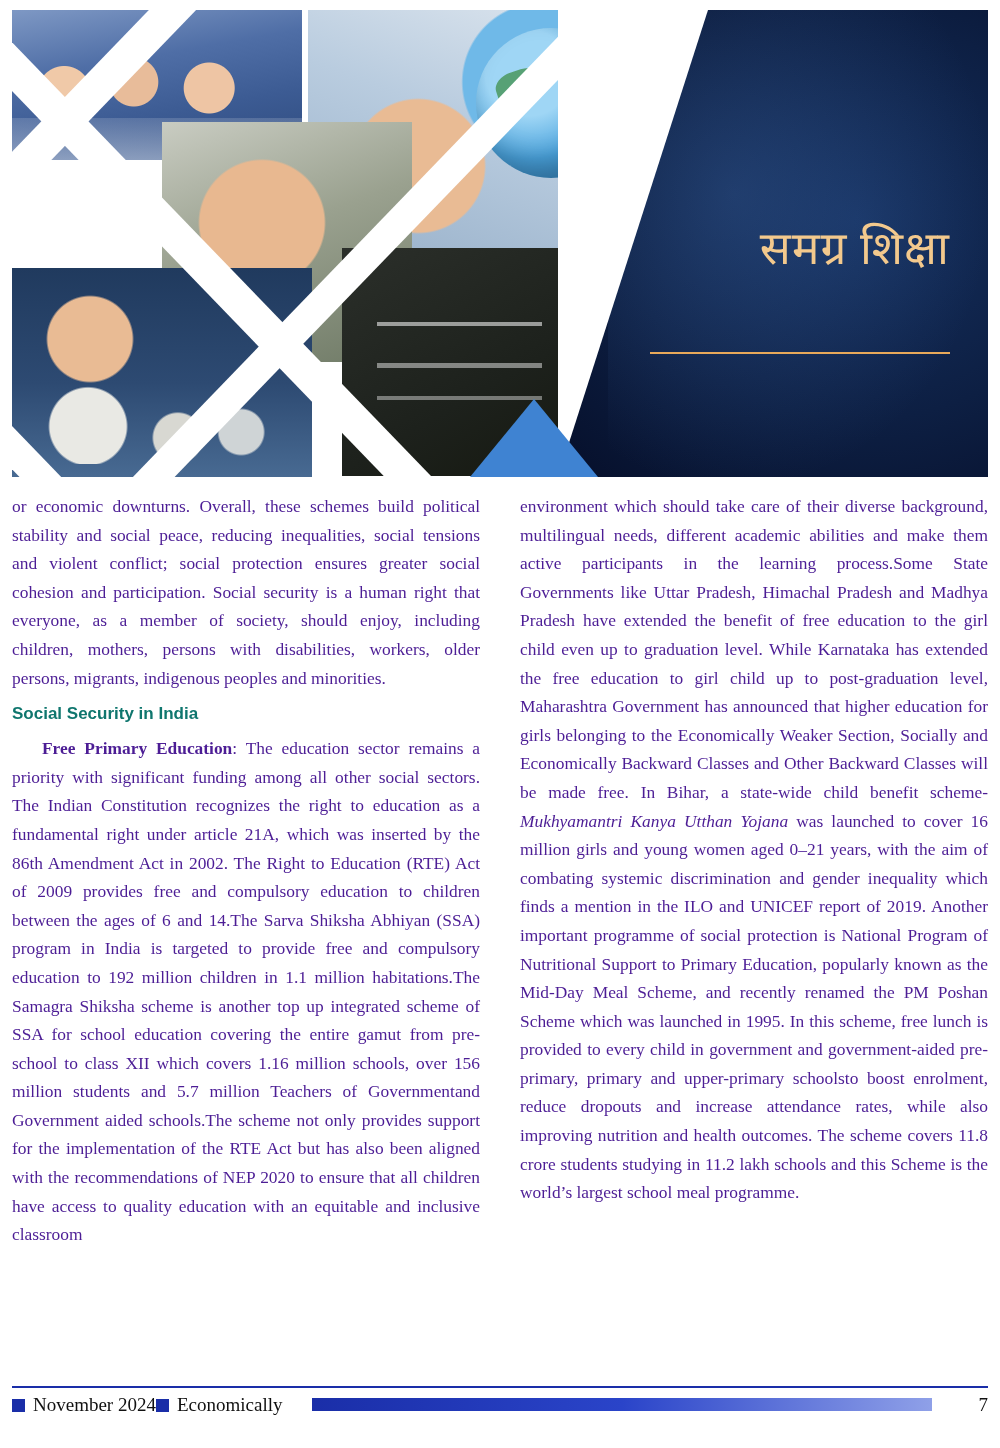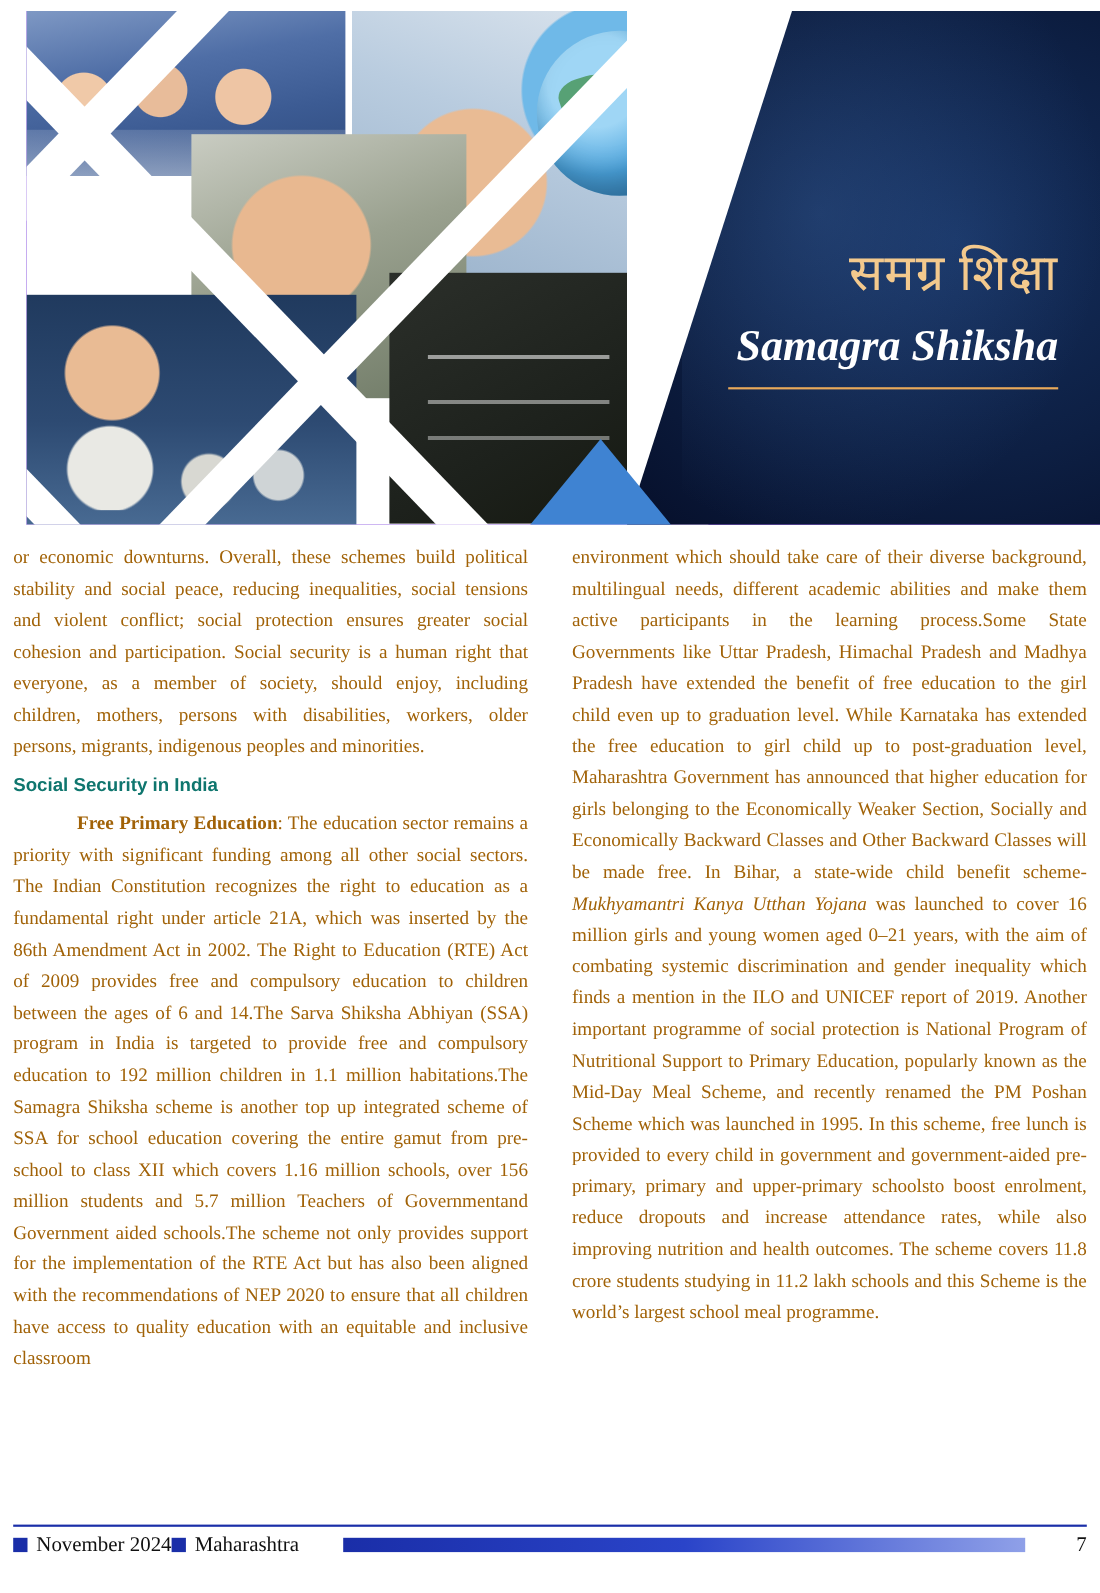--- a/index.html
+++ b/index.html
@@ -12,26 +12,26 @@
     background: #ffffff;
     font-family: "Liberation Serif", serif;
     color: #111111;
     position: relative;
     overflow: hidden;
   }
 
   
   .hero {
     position: absolute;
-    left: 24px;
+    left: 12px;
     top: 10px;
     width: 976px;
     height: 467px;
     overflow: hidden;
-    background: #6d28d9;
+    background: #701a75;
   }
   .hero-photos {
     position: absolute;
     left: 0; top: 0;
     width: 620px; height: 467px;
     overflow: hidden;
     background: #ffffff;
   }
   
   .ph {
@@ -178,32 +178,32 @@
     justify-content: space-between;
   }
   .col {
     width: 468px;
   }
   .col p {
     margin: 0 0 0 0;
     font-size: 17.4px;
     line-height: 28.6px;
     text-align: justify;
-    color: #a16207;
+    color: #4c1d95;
     hyphens: none;
   }
   .col p.indent { text-indent: 30px; }
   .section-head {
     color: #0f766e;
     font-weight: bold;
     font-size: 17px;
     margin: 12px 0 10px 0;
     font-family: "Liberation Sans", sans-serif;
   }
-  .bold { font-weight: bold; margin-left: 28px; }
+  .bold { font-weight: bold; }
   .ital { font-style: italic; }
 
   
   .footer {
     position: absolute;
     left: 12px;
     bottom: 22px;
     width: 976px;
     height: 40px;
   }
@@ -255,21 +255,20 @@
     <div class="sash sash-1"></div>
     <div class="sash sash-2"></div>
     <div class="sash sash-3"></div>
     <div class="sash sash-4"></div>
   </div>
 
   <div class="hero-blue">
     <div class="swoosh"></div>
     <div class="hero-wedge"></div>
     <div class="hero-title-hi">समग्र शिक्षा</div>
-    <div class="hero-title-en">Samagra Shiksha</div>
     <div class="hero-rule"></div>
   </div>
 
   <div class="hero-tri"></div>
 </div>
 
 <div class="columns">
 
   <div class="col">
     <p>or economic downturns.  Overall, these schemes build political stability and social peace, reducing inequalities, social tensions and violent conflict; social protection ensures greater social cohesion and participation. Social security is a human right that everyone, as a member of society, should enjoy, including children, mothers, persons with disabilities, workers, older persons, migrants, indigenous peoples and minorities.</p>
@@ -280,16 +279,16 @@
   <div class="col">
     <p><span>environment which should take care of their diverse background, multilingual needs, different academic abilities and make them active participants in the learning process.Some State Governments like Uttar Pradesh, Himachal Pradesh and Madhya Pradesh have extended the benefit of free education to the girl child even up to graduation level. While Karnataka has extended the free education to girl child up to post-graduation level, Maharashtra Government has announced that higher education for girls belonging to the Economically Weaker Section, Socially and Economically Backward Classes and Other Backward Classes will be made free. In Bihar, a state-wide child benefit scheme- </span><span class="ital">Mukhyamantri Kanya Utthan Yojana</span><span> was launched to cover 16 million girls and young women aged 0–21 years, with the aim of combating systemic discrimination and gender inequality which finds a mention in the ILO and UNICEF report of 2019. Another important programme of social protection is National Program of Nutritional Support to Primary Education, popularly known as the Mid-Day Meal Scheme, and recently renamed the PM Poshan Scheme which was launched in 1995. In this scheme, free lunch is provided to every child in government and government-aided pre-primary, primary and upper-primary schoolsto boost enrolment, reduce dropouts and increase attendance rates, while also improving nutrition and health outcomes.  The scheme covers 11.8 crore students studying in 11.2 lakh schools and this Scheme is the world’s largest school meal programme.</span></p>
   </div>
 
 </div>
 
 <div class="footer">
   <div class="footer-rule"></div>
   <div class="footer-bar"></div>
   <div class="footer-left">
-    <span class="footer-sq"></span><span class="item">November 2024</span><span class="footer-sq"></span><span>Maharashtra</span>
+    <span class="footer-sq"></span><span class="item">November 2024</span><span class="footer-sq"></span><span>Economically</span>
   </div>
   <div class="footer-page">7</div>
 </div>
 
 </body></html>

